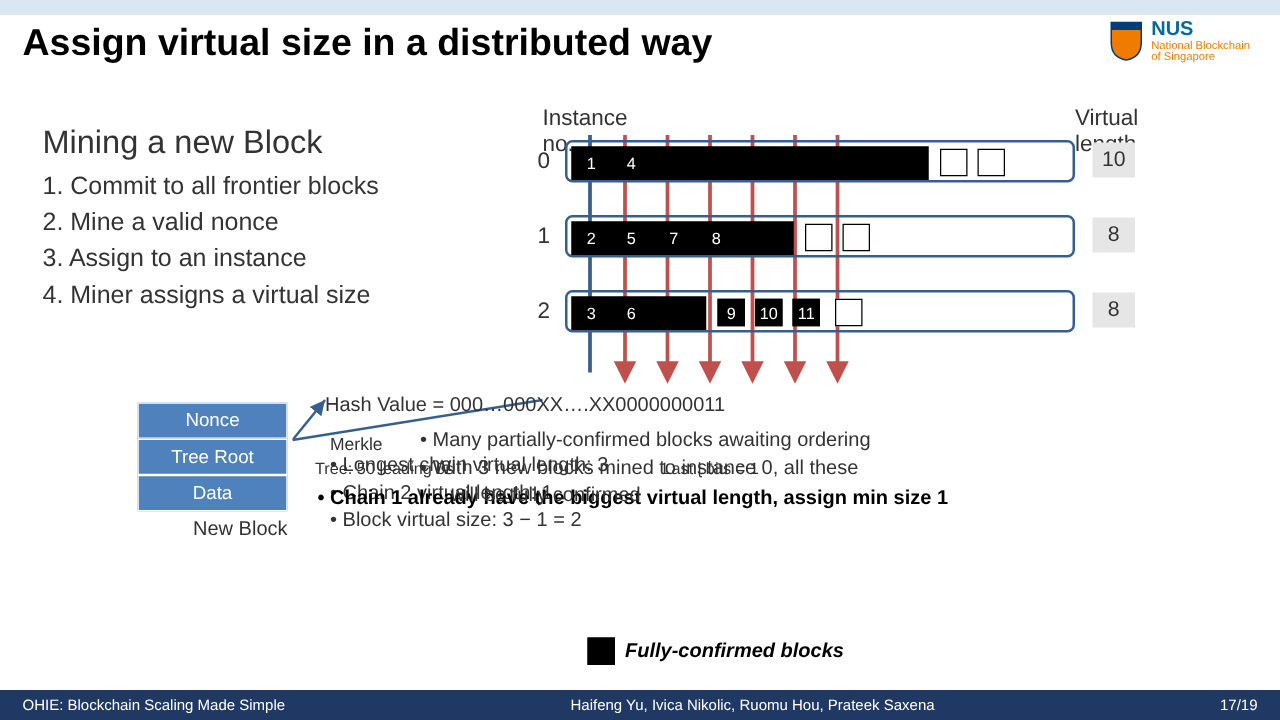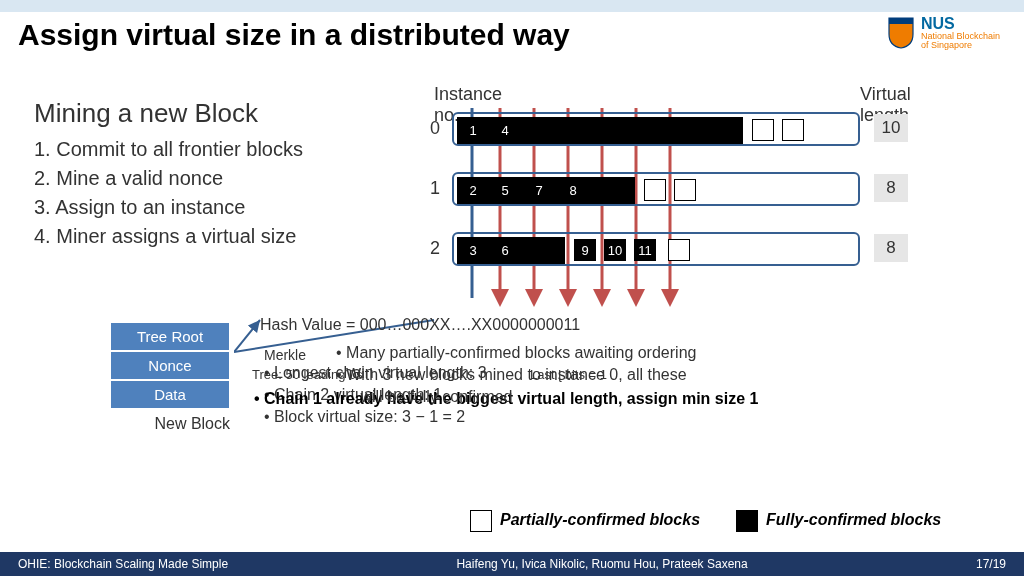--- a/index.html
+++ b/index.html
@@ -73,22 +73,22 @@
   <div class="mining-title">Mining a new Block</div>
   <div class="mining-list">
     <div>1. Commit to all frontier blocks</div>
     <div>2. Mine a valid nonce</div>
     <div>3. Assign to an instance</div>
     <div>4. Miner assigns a virtual size</div>
   </div>
 </div>
 
 <div class="new-block">
+  <div class="nb-row">Nonce</div>
   <div class="nb-row">Tree Root</div>
-  <div class="nb-row">Nonce</div>
   <div class="nb-row">Data</div>
   <div class="nb-label">New Block</div>
 </div>
 
 <svg class="pointer-arrow" width="220" height="40">
   <defs>
       <marker id="ah" markerWidth="8" markerHeight="8" refX="6" refY="3" orient="auto">
         <path d="M0 0 L6 3 L0 6 z" fill="#365f91"></path>
       </marker>
     </defs>
@@ -166,21 +166,20 @@
     <div style="position:absolute; left:270px; top:26px; font-size:13px;"><span>Last ɭ bits = 1</span></div>
     <div style="position:absolute; left:76px; top:24px;text-align:center;">•&nbsp;<span>With 3 new blocks mined to instance 0, all these</span></div>
     <div style="position:absolute; left:4px; top:44px;text-align:right;">•&nbsp;<span>Chain 2 virtual length: 1</span></div>
     <div style="position:absolute; left:-6px; top:48px;" class="hash-bold">•&nbsp;<span>Chain 1 already have the biggest virtual length, assign min size 1</span></div>
     <div style="position:absolute; left:96px; top:46px;">&nbsp;<span>will be fully confirmed</span></div>
     <div style="position:absolute; left:4px; top:66px;">•&nbsp;<span>Block virtual size: 3 − 1 = 2</span></div>
   </div>
 </div>
 
 <div class="legend">
-  <div><span class="leg-sw leg-part"></span><span>Partially-confirmed blocks</span></div>
   <div><span class="leg-sw leg-full"></span><span>Fully-confirmed blocks</span></div>
 </div>
 
 <div class="footer">
   <div>OHIE: Blockchain Scaling Made Simple</div>
   <div class="mid">Haifeng Yu, Ivica Nikolic, Ruomu Hou, Prateek Saxena</div>
   <div>17/19</div>
 </div>
 
 </body></html>

